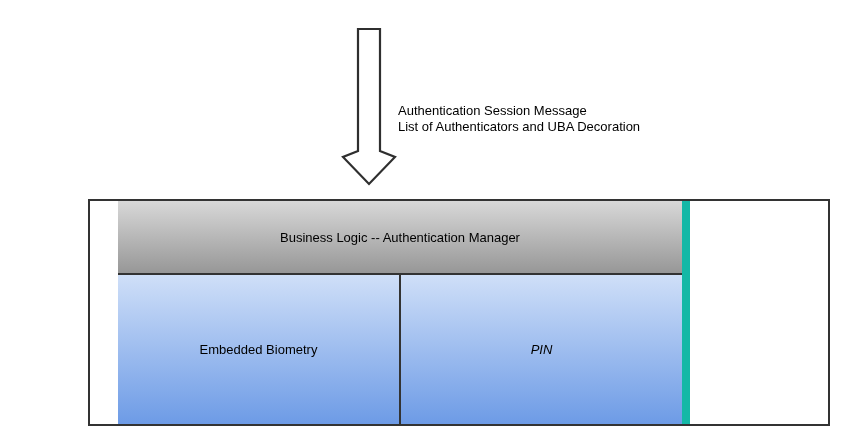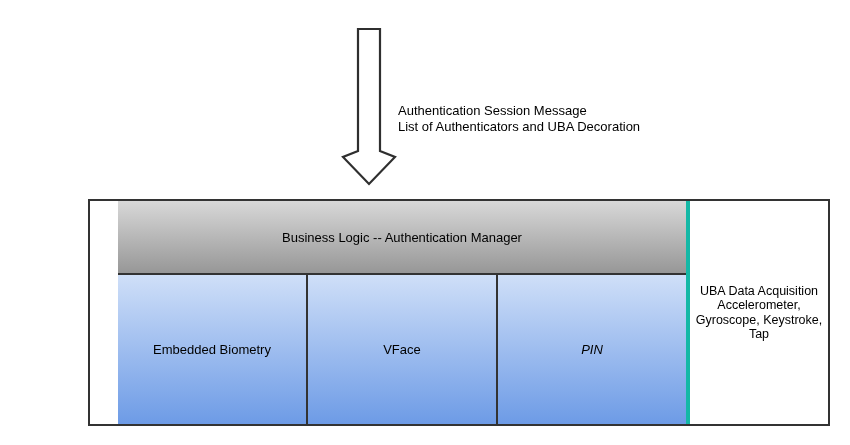--- a/index.html
+++ b/index.html
@@ -45,21 +45,21 @@
     top: 199px;
     width: 742px;
     height: 227px;
     border: 2px solid #333333;
     box-sizing: border-box;
     display: flex;
   }
   .left-col {
     width: 600px;
     box-sizing: border-box;
-    border-right: 4px solid #14b8a6;
+    border-right: 8px solid #14b8a6;
     display: flex;
     flex-direction: column;
     padding-left: 28px;
   }
   .manager-box {
     height: 72px;
     border-bottom: 2px solid #333333;
     background: linear-gradient(to bottom, #d8d8d8 0%, #979797 100%);
     display: flex;
     align-items: center;
@@ -113,26 +113,19 @@
   <div class="diagram">
     <div class="left-col">
       <div class="manager-box">
         <span>Business Logic -- Authentication Manager</span>
       </div>
       <div class="auth-row">
         <div class="auth-box">
           <span>Embedded Biometry</span>
         </div>
         <div class="auth-box">
-          <span>VFace</span>
-        </div>
-        <div class="auth-box">
           <span>PIN</span>
         </div>
       </div>
     </div>
-    <div class="uba-box">UBA Data Acquisition
-Accelerometer,
-Gyroscope, Keystroke,
-Tap</div>
   </div>
 
 </div>
 
 </body></html>

